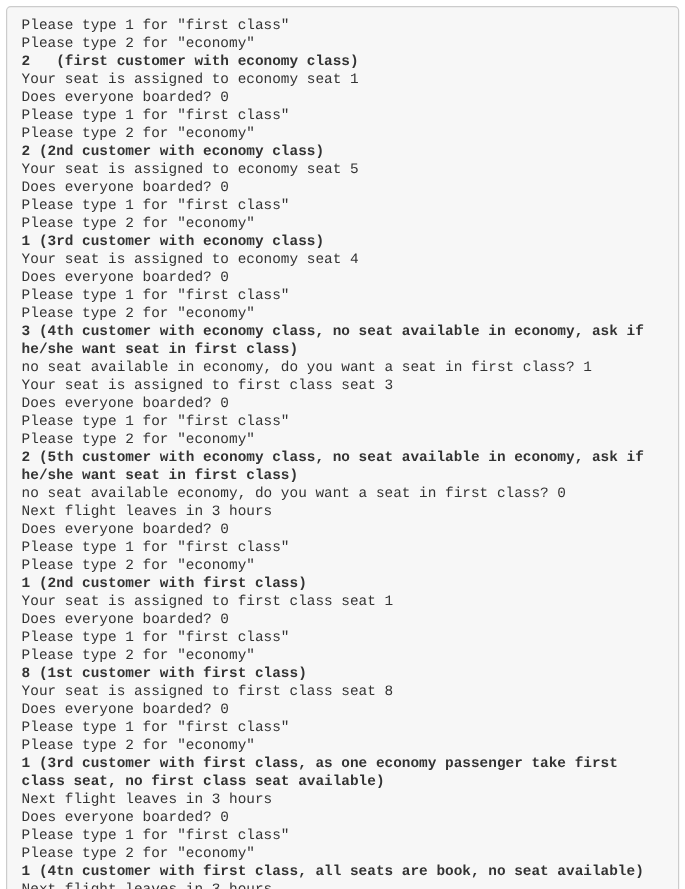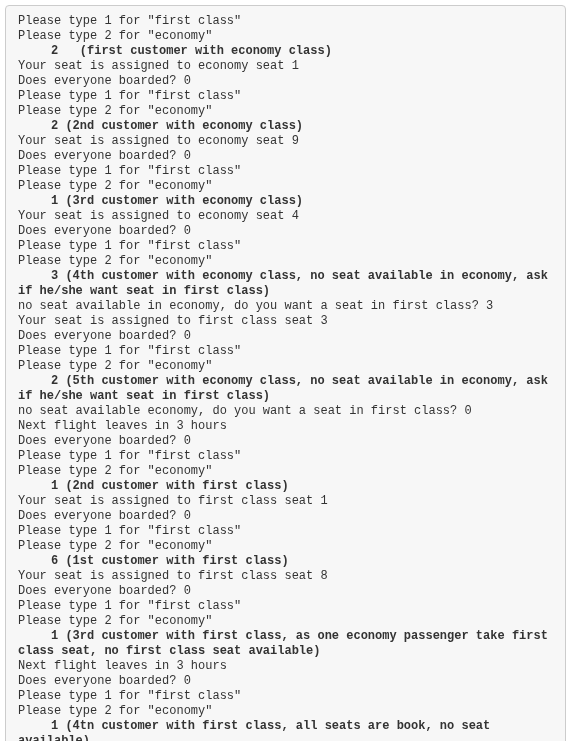--- a/index.html
+++ b/index.html
@@ -22,61 +22,60 @@
     background: #f7f7f7;
     font-family: Consolas, "Courier New", monospace;
     font-size: 12px;
     line-height: 15px;
     color: #333;
     white-space: pre-wrap;
     word-wrap: break-word;
   }
   .console .bold {
     font-weight: bold;
-    margin-left: 33px;
   }
 </style>
 </head>
 <body>
 
 <pre class="console" id="console"><span>Please type 1 for "first class"</span>
 <span>Please type 2 for "economy"</span>
 <span class="bold">2   (first customer with economy class)</span>
 <span>Your seat is assigned to economy seat 1</span>
 <span>Does everyone boarded? 0</span>
 <span>Please type 1 for "first class"</span>
 <span>Please type 2 for "economy"</span>
 <span class="bold">2 (2nd customer with economy class)</span>
-<span>Your seat is assigned to economy seat 9</span>
+<span>Your seat is assigned to economy seat 5</span>
 <span>Does everyone boarded? 0</span>
 <span>Please type 1 for "first class"</span>
 <span>Please type 2 for "economy"</span>
 <span class="bold">1 (3rd customer with economy class)</span>
 <span>Your seat is assigned to economy seat 4</span>
 <span>Does everyone boarded? 0</span>
 <span>Please type 1 for "first class"</span>
 <span>Please type 2 for "economy"</span>
 <span class="bold">3 (4th customer with economy class, no seat available in economy, ask if he/she want seat in first class)</span>
-<span>no seat available in economy, do you want a seat in first class? 3</span>
+<span>no seat available in economy, do you want a seat in first class? 1</span>
 <span>Your seat is assigned to first class seat 3</span>
 <span>Does everyone boarded? 0</span>
 <span>Please type 1 for "first class"</span>
 <span>Please type 2 for "economy"</span>
 <span class="bold">2 (5th customer with economy class, no seat available in economy, ask if he/she want seat in first class)</span>
 <span>no seat available economy, do you want a seat in first class? 0</span>
 <span>Next flight leaves in 3 hours</span>
 <span>Does everyone boarded? 0</span>
 <span>Please type 1 for "first class"</span>
 <span>Please type 2 for "economy"</span>
 <span class="bold">1 (2nd customer with first class)</span>
 <span>Your seat is assigned to first class seat 1</span>
 <span>Does everyone boarded? 0</span>
 <span>Please type 1 for "first class"</span>
 <span>Please type 2 for "economy"</span>
-<span class="bold">6 (1st customer with first class)</span>
+<span class="bold">8 (1st customer with first class)</span>
 <span>Your seat is assigned to first class seat 8</span>
 <span>Does everyone boarded? 0</span>
 <span>Please type 1 for "first class"</span>
 <span>Please type 2 for "economy"</span>
 <span class="bold">1 (3rd customer with first class, as one economy passenger take first class seat, no first class seat available)</span>
 <span>Next flight leaves in 3 hours</span>
 <span>Does everyone boarded? 0</span>
 <span>Please type 1 for "first class"</span>
 <span>Please type 2 for "economy"</span>
 <span class="bold">1 (4tn customer with first class, all seats are book, no seat available)</span>

